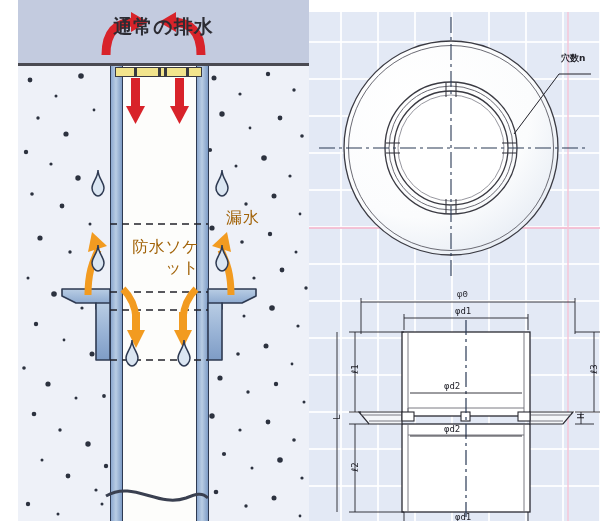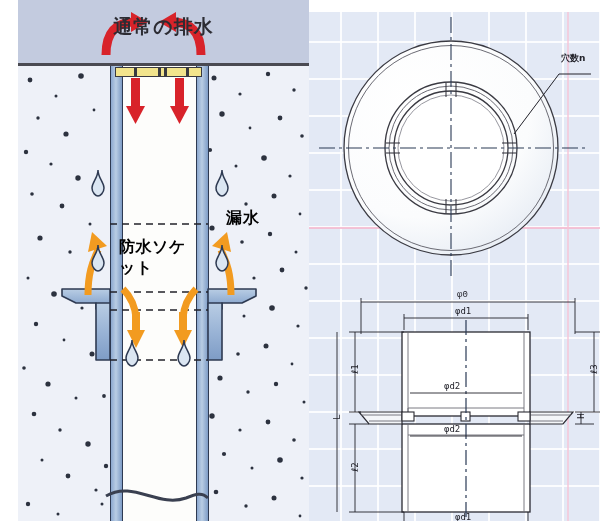--- a/index.html
+++ b/index.html
@@ -21,22 +21,22 @@
   .pipe-wall{position:absolute;width:11px;background:linear-gradient(90deg,#8ca8cf 0%,#b9cde4 45%,#7e9cc6 100%);
      border-left:1.6px solid #2e3a52;border-right:1.6px solid #2e3a52;}
   .pipe-wall.left{left:92px;top:66px;height:455px;}
   .pipe-wall.right{left:178px;top:66px;height:455px;}
 
   
   .grate{position:absolute;left:97px;top:67px;width:87px;height:10px;background:#f2e48c;border:1.4px solid #3a3a40;box-sizing:border-box;}
   .grate-bar{position:absolute;top:0;width:2.5px;height:100%;background:#3a3a40;}
 
   
-  .lbl{position:absolute;font-family:"DejaVu Sans",sans-serif;color:#000000;font-weight:700;}
-  .lbl-bousui{left:101px;top:236px;width:80px;text-align:left;font-size:16px;line-height:21px;letter-spacing:.5px;}
+  .lbl{position:absolute;font-family:"DejaVu Sans",sans-serif;color:#a16207;font-weight:400;}
+  .lbl-bousui{left:101px;top:236px;width:80px;text-align:right;font-size:16px;line-height:21px;letter-spacing:.5px;}
   .lbl-rousui{left:208px;top:208px;font-size:16px;letter-spacing:1px;}
 
   
   .right-panel{position:absolute;left:291px;top:12px;width:309px;height:521px;overflow:hidden;
      background:#e3e9f5;}
   .grid{position:absolute;left:0;top:0;width:309px;height:521px;
      background-image:
        linear-gradient(to right, rgba(255,255,255,.85) 1.6px, transparent 1.6px),
        linear-gradient(to bottom, rgba(255,255,255,.85) 1.6px, transparent 1.6px);
      background-size:37px 37px;background-position:-6px -8px;}

